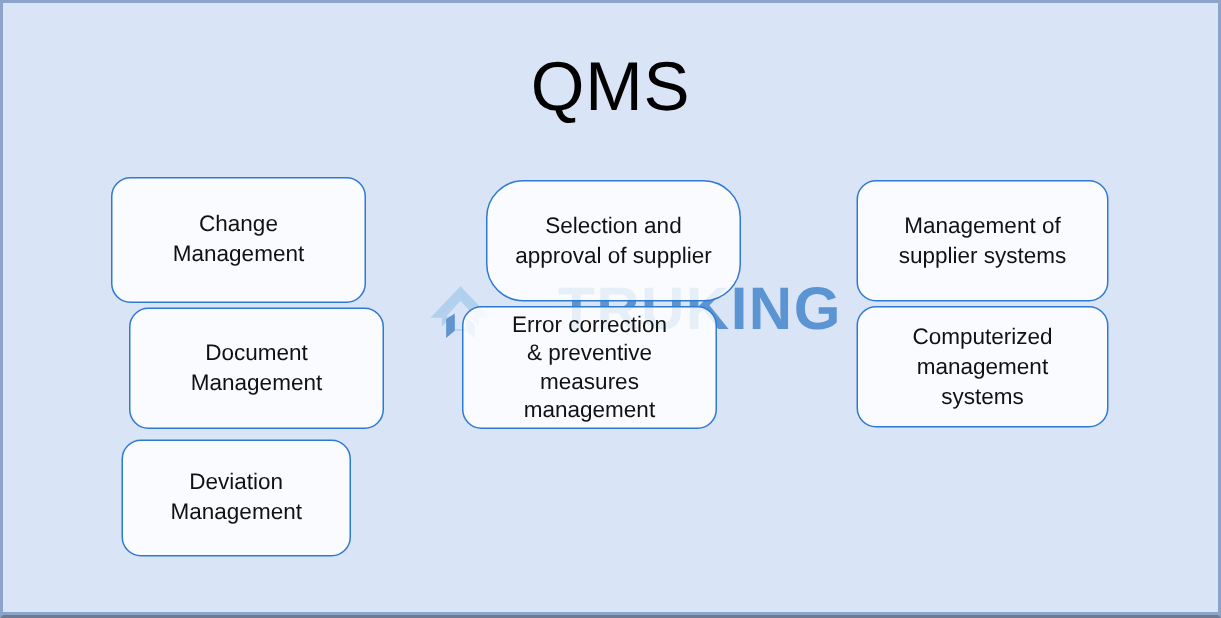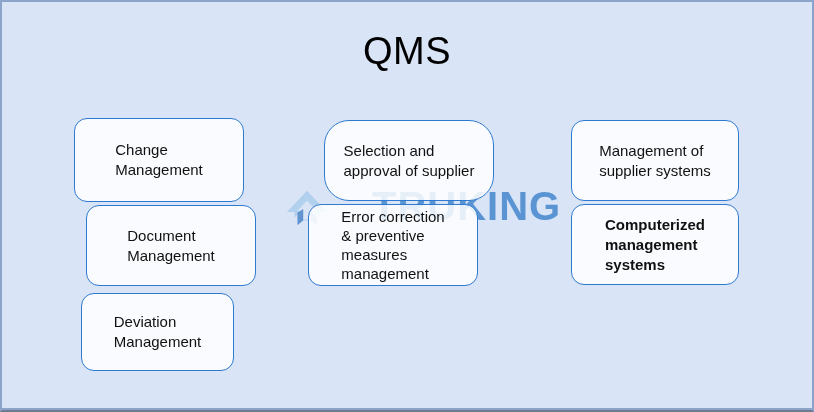--- a/index.html
+++ b/index.html
@@ -11,21 +11,21 @@
     border: 2px solid #8ca4c9;
     border-bottom-color: #6e7a8e;
     box-shadow: inset 0 -2px 0 #8ca4c9;
     overflow: hidden;
     font-family: "Liberation Sans", sans-serif;
   }
   .title {
     position: absolute;
     top: 28px; left: 0; right: 0;
     text-align: center;
-    font-size: 38px;
+    font-size: 46px;
     font-weight: 400;
     color: #000000;
     letter-spacing: 0.5px;
     z-index: 3;
   }
   .watermark {
     position: absolute;
     top: 184px; left: 283px;
     display: flex;
     align-items: flex-start;
@@ -40,40 +40,40 @@
     letter-spacing: 1px;
     color: rgba(40, 116, 196, 0.72);
     margin-left: 38px;
   }
   .box {
     position: absolute;
     z-index: 2;
     display: flex;
     align-items: center;
     justify-content: center;
-    text-align: left;
+    text-align: center;
     background: rgba(255, 255, 255, 0.85);
     border: 1.5px solid #2e7ad1;
     border-radius: 13px;
     font-size: 15px;
     line-height: 20px;
     color: #111111;
     padding: 2px 6px;
   }
   .box .label { white-space: pre-line; }
   
   .p11 { left: 72px;  top: 116px; width: 170px; height: 84px; }
   .p12 { left: 72px;  top: 203px; width: 170px; height: 81px; margin-left: 12px; }
   .p13 { left: 79px;  top: 291px; width: 153px; height: 78px; }
   
   .p21 { left: 322px; top: 118px; width: 170px; height: 81px; border-radius: 25px; }
   .p22 { left: 306px; top: 202px; width: 170px; height: 82px; line-height: 19px; }
   
   .p31 { left: 569px; top: 118px; width: 168px; height: 81px; }
-  .p32 { left: 569px; top: 202px; width: 168px; height: 81px; font-weight: bold; }
+  .p32 { left: 569px; top: 202px; width: 168px; height: 81px; }
 </style>
 </head>
 <body>
 
 <div class="canvas">
 
   <div class="title">QMS</div>
 
   <div class="watermark">
     <svg class="wm-logo" width="44" height="44" viewBox="0 0 46 46" aria-hidden="true">

